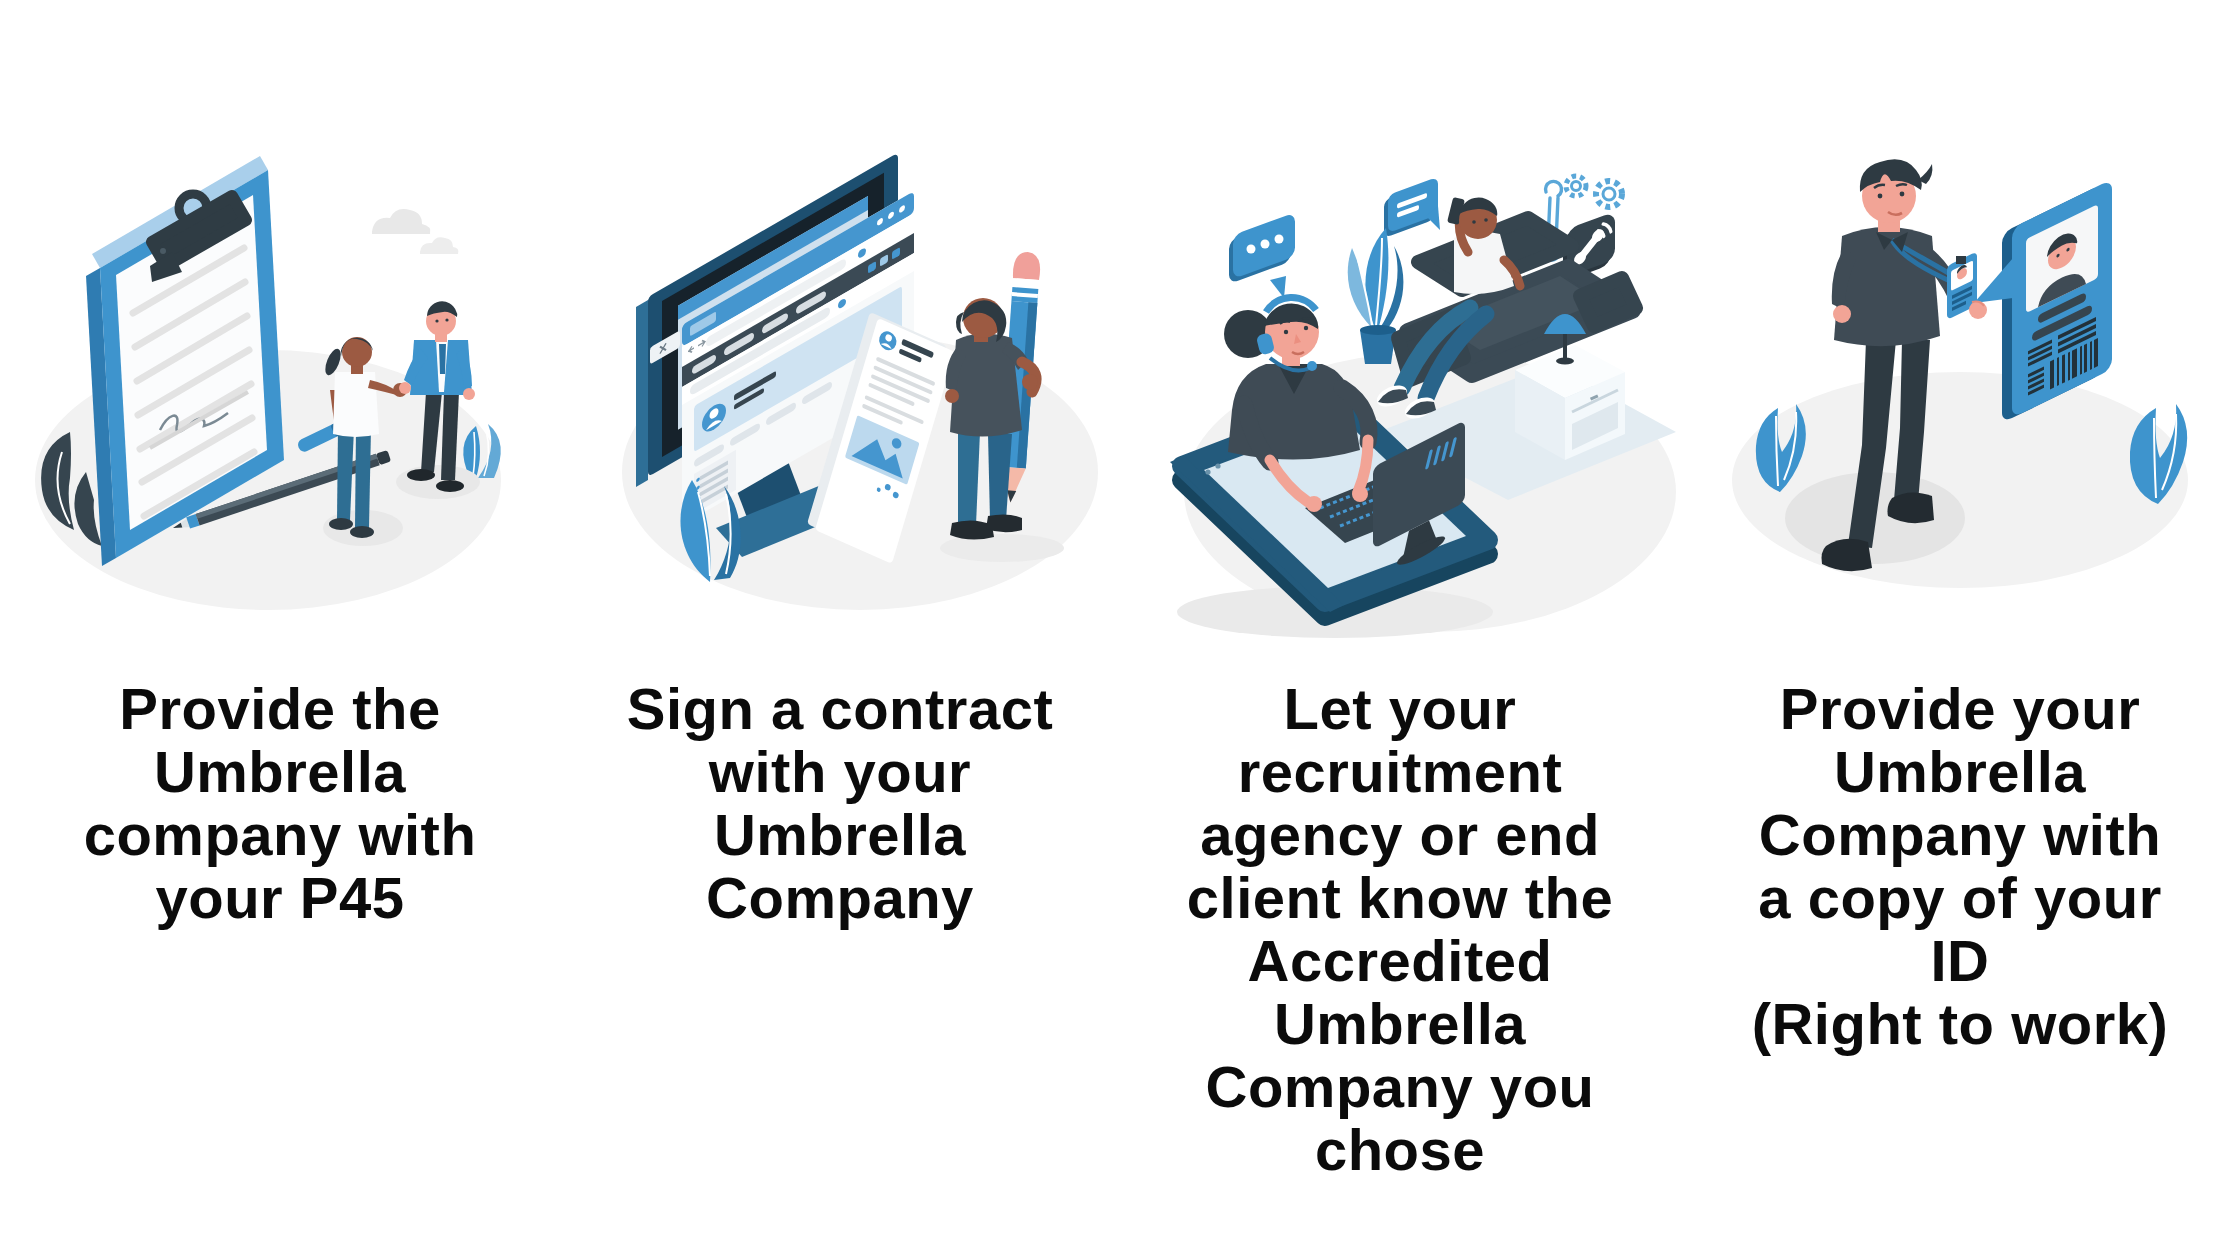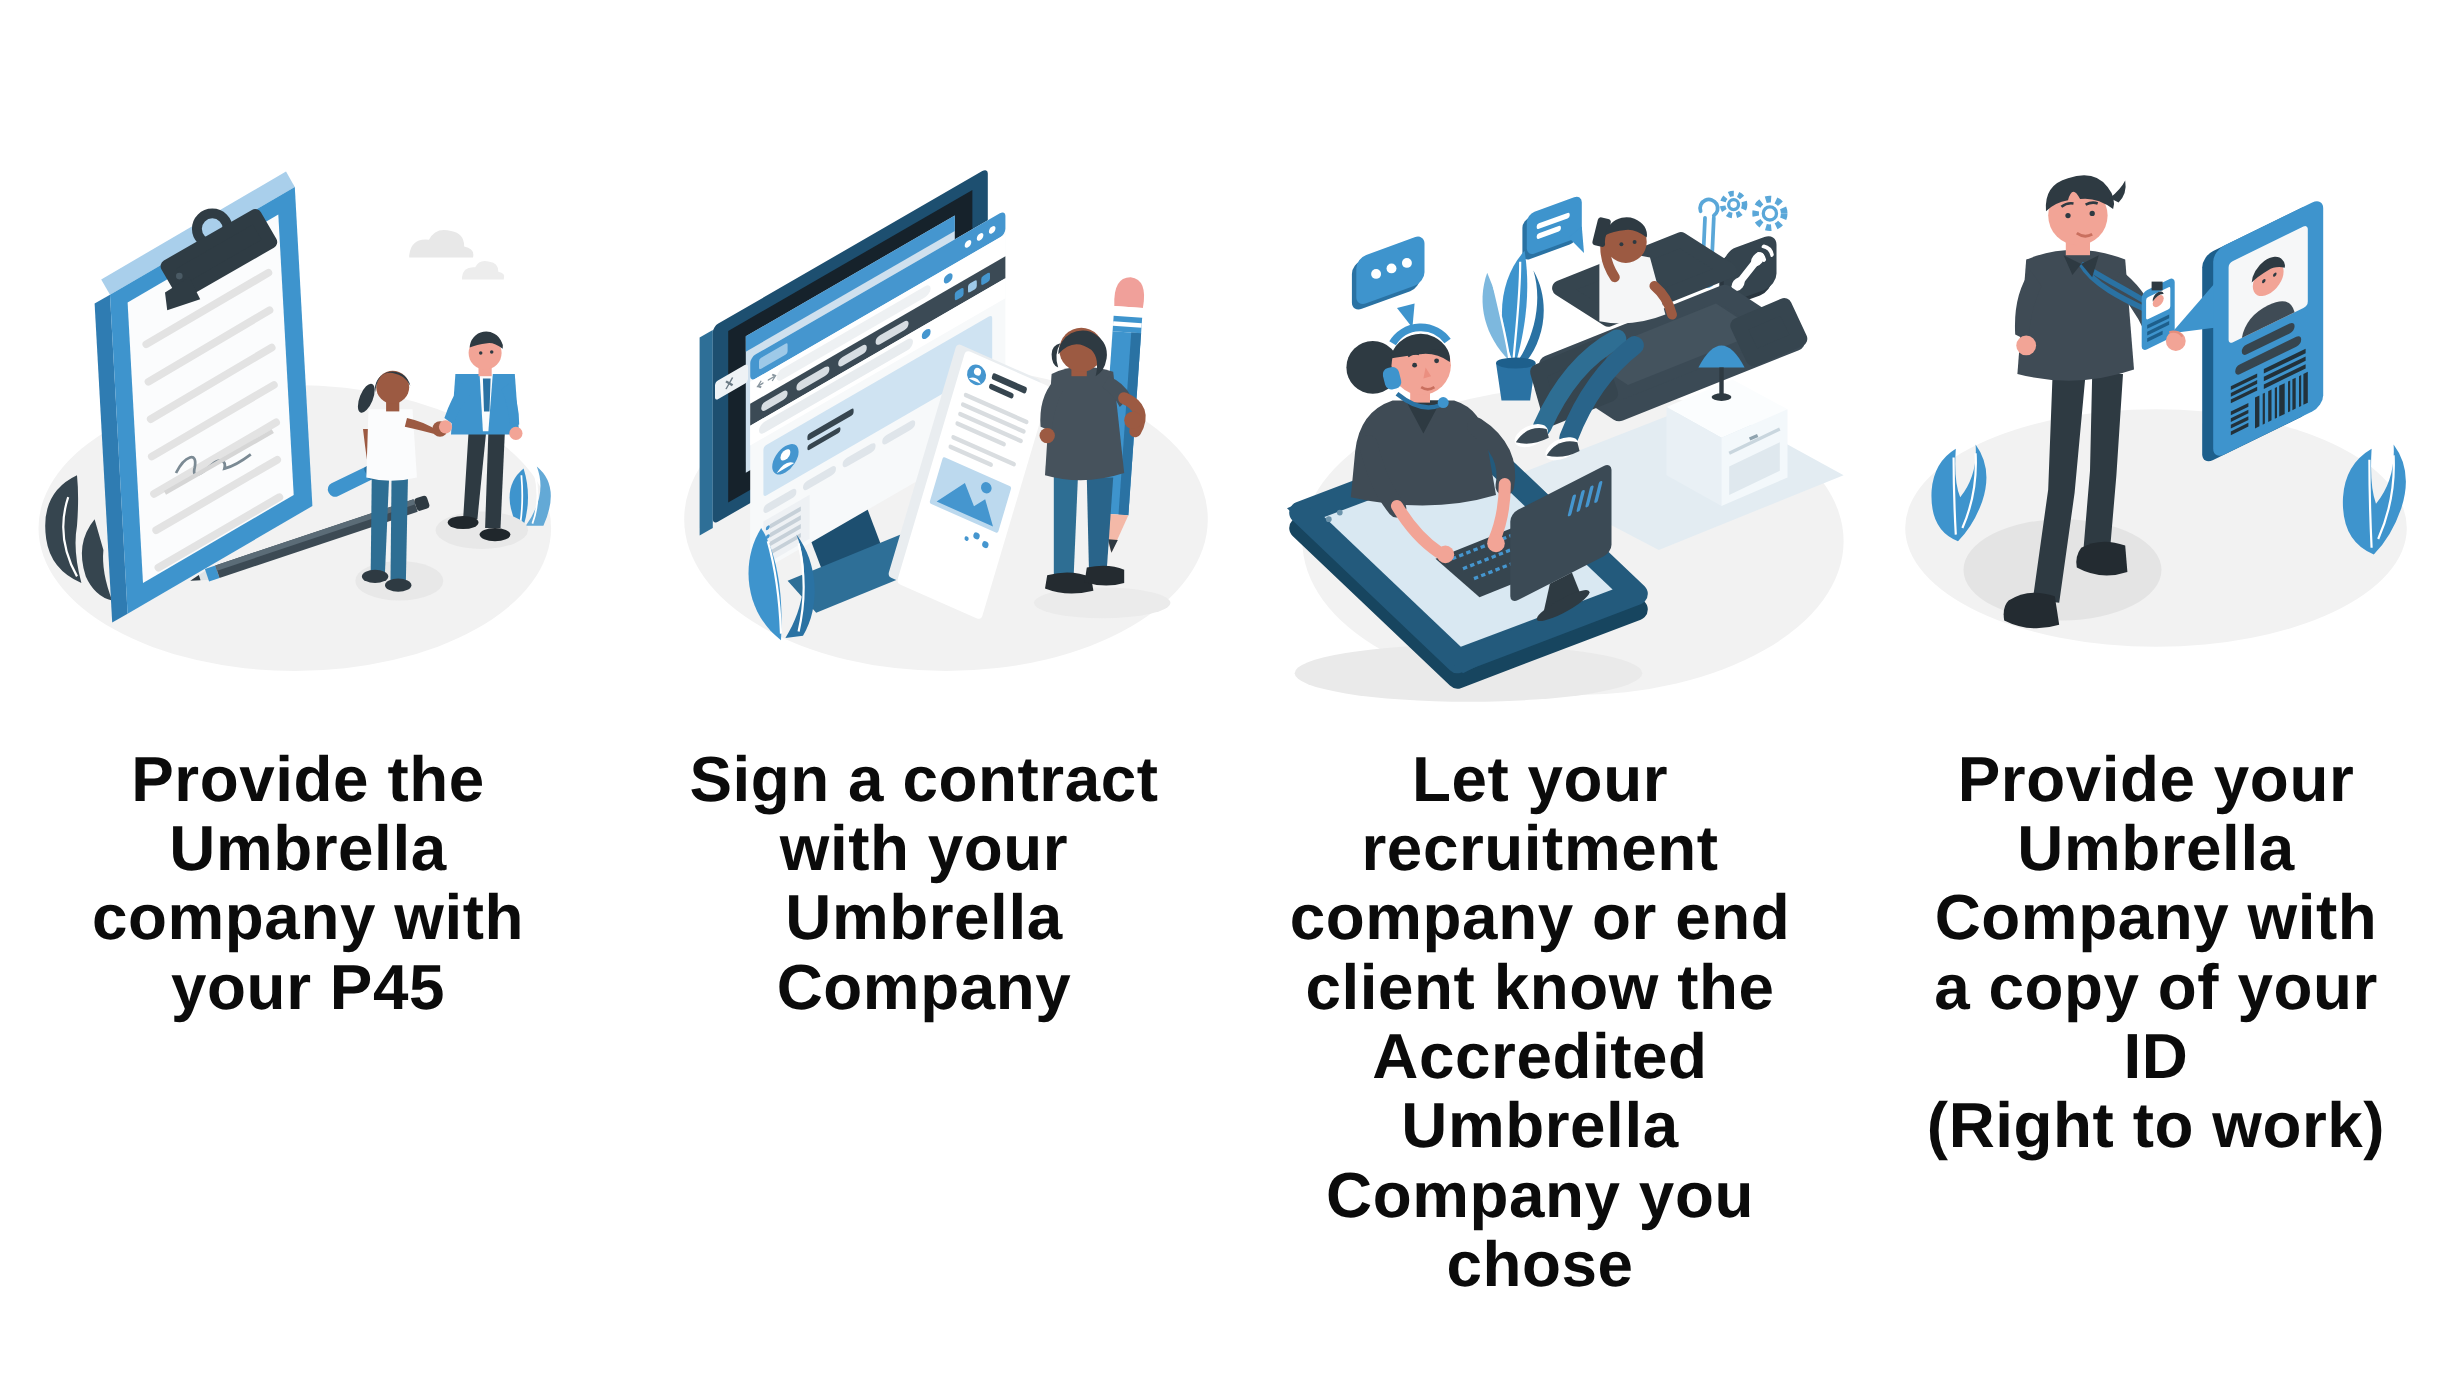--- a/index.html
+++ b/index.html
@@ -427,21 +427,21 @@
           <rect x="138" y="234" width="15" height="20" rx="6" class="b" transform="rotate(-14 145 244)"></rect>
           <path d="M150,258 q22,18 40,10" stroke="#2a72a3" stroke-width="4" fill="none"></path>
           <circle cx="192" cy="266" r="5" class="b"></circle>
         </g>
 
         <polygon points="50,362 210,512 224,505 64,356" class="bn"></polygon>
       </svg>
     </figure>
     <div class="caption">Let your
 recruitment
-company or end
+agency or end
 client know the
 Accredited
 Umbrella
 Company you
 chose</div>
   </div>
 
   <div class="step">
     <figure class="illus">
       <svg viewBox="0 0 560 560">

